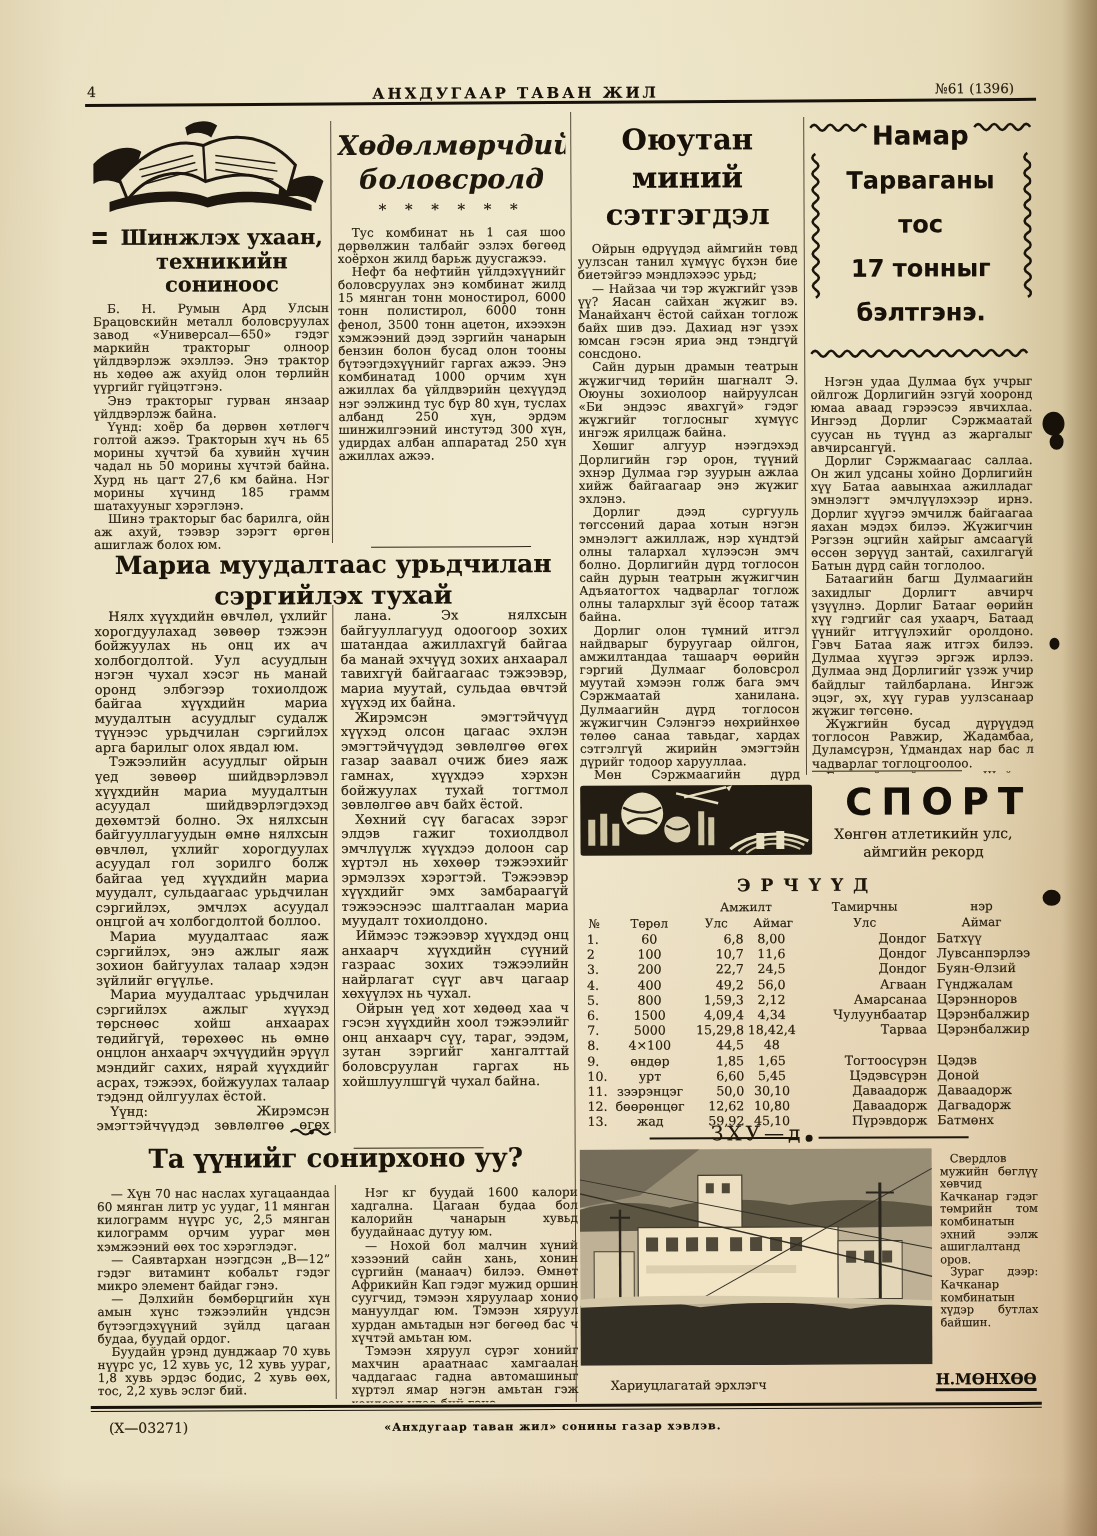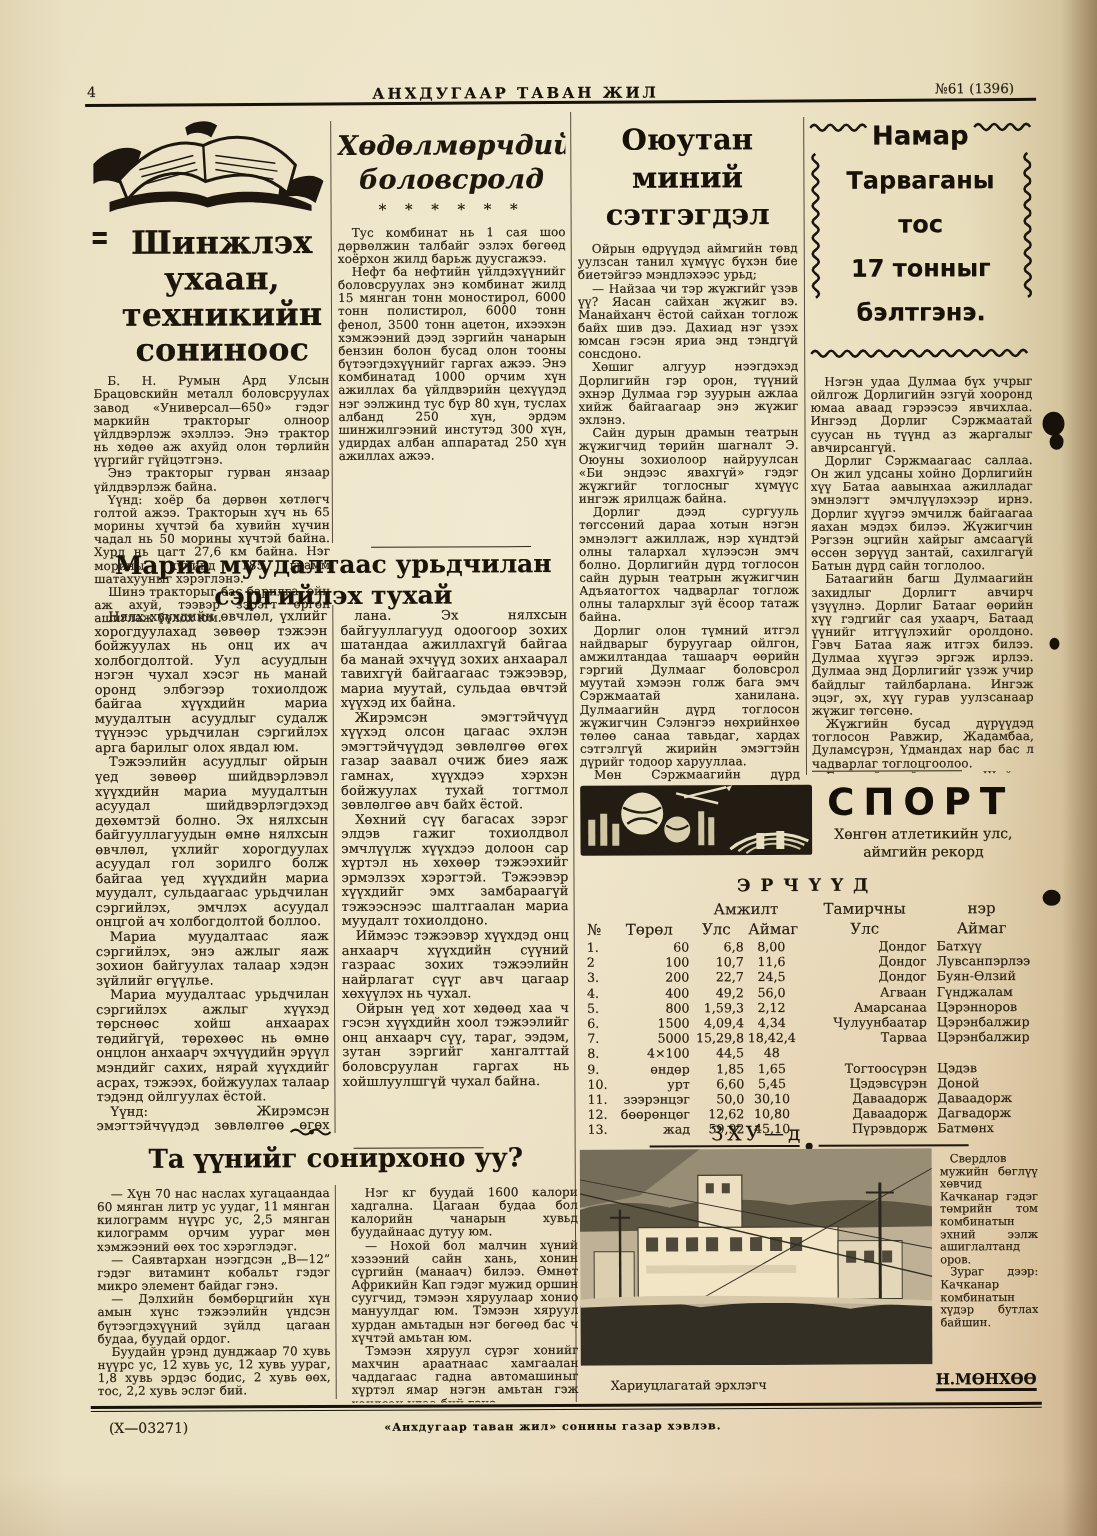--- a/index.html
+++ b/index.html
@@ -14,38 +14,38 @@
   text-shadow:.2px .2px .4px rgba(45,32,10,.45)}
 .sheet{position:absolute;inset:0;transform:rotate(-.25deg)}
 .a{position:absolute}
 .t{font-size:12px;line-height:13.15px;text-align:justify;letter-spacing:.1px;overflow:hidden;color:#2b2314}
 .t p{text-indent:14px}
 .pre{white-space:pre-line}
 .rule-h{background:#17120a;height:3px}
 .rule-v{background:#3a3020;width:1px;opacity:.85}
 .thin{height:1px;background:#2c2414}
 .masthead{font-weight:bold;font-size:15px;letter-spacing:3px;text-align:center;color:#17110a}
-.sci-title{font-size:32px;line-height:1.12;font-weight:bold;color:#1b150c}
+.sci-title{font-size:21px;line-height:1.12;font-weight:bold;color:#1b150c}
 .labor-title{font-style:italic;font-weight:600;font-size:27px;line-height:1.25;text-align:center;color:#1d170d}
 .stars{text-align:center;font-size:15px;letter-spacing:7px;color:#241d10;margin:4px 0 8px}
 .stu-title{font-size:29px;line-height:1.3;font-weight:bold;text-align:center;color:#17110a}
 .maria-title{font-size:25px;line-height:1.25;font-weight:bold;text-align:center;color:#1a140b}
 .cur-title{font-size:26px;font-weight:bold;text-align:center;color:#1a140b}
 .autumn{width:222px}
 .box-top{display:flex;align-items:flex-start;justify-content:space-between}
 .box-kicker{font-family:"DejaVu Sans","Liberation Sans",sans-serif;font-weight:bold;font-size:26px;color:#17110a;padding:0 4px}
 .box-lines{padding:8px 12px 10px;text-align:center;font-family:"DejaVu Sans","Liberation Sans",sans-serif;font-weight:bold;font-size:24px;line-height:44px;color:#17110a}
 .sport-title{font-family:"DejaVu Sans","Liberation Sans",sans-serif;font-weight:bold;font-size:37px;letter-spacing:9px;color:#140f08}
 .sport-sub{font-size:14px;line-height:1.3;text-align:center;color:#251d0e}
 .erchuud{font-size:17px;letter-spacing:10px;text-align:center;font-weight:bold;color:#1c160c;margin:10px 0 4px}
 table.records{width:100%;border-collapse:collapse;font-size:12.6px;color:#271f10}
-table.records th{font-weight:normal;font-size:15px;padding:1px 0;text-align:center}
+table.records th{font-weight:normal;font-size:12px;padding:1px 0;text-align:center}
 table.records td{line-height:15.2px;white-space:nowrap}
 table.records td:nth-child(1){width:34px;text-align:left;padding-left:8px}
-table.records td:nth-child(2){width:92px;text-align:right}
+table.records td:nth-child(2){width:92px;text-align:center}
 table.records td:nth-child(3){width:62px;text-align:right}
 table.records td:nth-child(4){width:68px;text-align:center;padding-right:4px}
 table.records td:nth-child(5){text-align:right;padding-left:30px}
 table.records td:nth-child(6){width:118px;text-align:left;padding-left:10px}
 .enddiv{display:flex;align-items:center;justify-content:center;margin-top:6px}
 .enddiv .ln{height:2px;background:#1c160c;width:150px}
 .enddiv .dot{width:7px;height:7px;border-radius:50%;background:#1c160c;margin:0 6px}
 .zhu-title{font-size:20px;letter-spacing:4px;text-align:center;font-weight:500;color:#1d170c}
 .side-t{font-size:11.4px;line-height:12.6px;text-align:justify;overflow:hidden;color:#2b2314}
 .side-t p{text-indent:10px}
@@ -116,22 +116,22 @@
         </div>
   </div>
   <div class="a thin" style="left:372px;top:546px;width:160px"></div>
 
   <div class="a" style="left:580px;top:122px;width:220px;height:662px;overflow:hidden">
     <div class="stu-title pre">Оюутан миний
 сэтгэгдэл</div>
     <div class="t" style="margin-top:8px">
           <p>Ойрын өдрүүдэд аймгийн төвд уулзсан танил хүмүүс бүхэн бие биетэйгээ мэндлэхээс урьд;</p>
           <p>— Найзаа чи тэр жүжгийг үзэв үү? Яасан сайхан жүжиг вэ. Манайханч ёстой сайхан тоглож байх шив дээ. Дахиад нэг үзэх юмсан гэсэн яриа энд тэндгүй сонсдоно.</p>
+          <p>Сайн дурын драмын театрын жүжигчид төрийн шагналт Э. Оюуны зохиолоор найруулсан «Би эндээс явахгүй» гэдэг жүжгийг тоглосныг хүмүүс ингэж ярилцаж байна.</p>
           <p>Хөшиг алгуур нээгдэхэд Дорлигийн гэр орон, түүний эхнэр Дулмаа гэр зуурын ажлаа хийж байгаагаар энэ жүжиг эхлэнэ.</p>
-          <p>Сайн дурын драмын театрын жүжигчид төрийн шагналт Э. Оюуны зохиолоор найруулсан «Би эндээс явахгүй» гэдэг жүжгийг тоглосныг хүмүүс ингэж ярилцаж байна.</p>
           <p>Дорлиг дээд сургууль төгссөний дараа хотын нэгэн эмнэлэгт ажиллаж, нэр хүндтэй олны талархал хүлээсэн эмч болно. Дорлигийн дүрд тоглосон сайн дурын театрын жүжигчин Адъяатогтох чадварлаг тоглож олны талархлыг зүй ёсоор татаж байна.</p>
           <p>Дорлиг олон түмний итгэл найдварыг буруугаар ойлгон, амжилтандаа ташаарч өөрийн гэргий Дулмааг боловсрол муутай хэмээн голж бага эмч Сэржмаатай ханилана. Дулмаагийн дүрд тоглосон жүжигчин Сэлэнгээ нөхрийнхөө төлөө санаа тавьдаг, хардах сэтгэлгүй жирийн эмэгтэйн дүрийг тодоор харууллаа.</p>
           <p>Мөн Сэржмаагийн дүрд тоглосон залуу жүжигчин Цэенхүү, амьдралыг муу буруугаар ойлгодог, «илүү» зантай эмэгтэйн дүрд чадварлаг тогложээ.</p>
         </div>
   </div>
 
   <div class="a" style="left:812px;top:122px;width:222px;height:660px;overflow:hidden">
     <div class="autumn" style="position:relative">
       <div class="box-top">
         <svg width="58" height="12" viewBox="0 0 58 12">
@@ -208,21 +208,21 @@
           <line x1="104" y1="14" x2="146" y2="4" stroke="#e8dfc0" stroke-width="2.4"></line>
           <line x1="96" y1="10" x2="138" y2="20" stroke="#e8dfc0" stroke-width="2.4"></line>
           <path d="M146 4 l6 -2 -3 6 Z" fill="#e8dfc0"></path>
           <path d="M150 66 A58 40 0 0 1 228 58" fill="none" stroke="#e8dfc0" stroke-width="3"></path>
           <path d="M158 68 A48 32 0 0 1 224 62" fill="none" stroke="#d9cfae" stroke-width="2.4"></path>
           <path d="M166 70 A38 24 0 0 1 220 66" fill="none" stroke="#cfc5a2" stroke-width="2"></path>
           <rect x="176" y="50" width="8" height="16" fill="#e8dfc0"></rect>
           <rect x="196" y="48" width="8" height="18" fill="#e8dfc0"></rect>
         </svg>
       </div>
-      <div class="a sport-title" style="right:22px;top:0">СПОРТ</div>
+      <div class="a sport-title" style="right:4px;top:0">СПОРТ</div>
       <div class="a sport-sub pre" style="right:0;top:44px;width:226px">Хөнгөн атлетикийн улс,
 аймгийн рекорд</div>
     </div>
     <div class="erchuud">ЭРЧҮҮД</div>
     <table class="records">
       <thead>
         <tr>
           <th colspan="2"></th>
           <th colspan="2">Амжилт</th>
           <th>Тамирчны</th>

